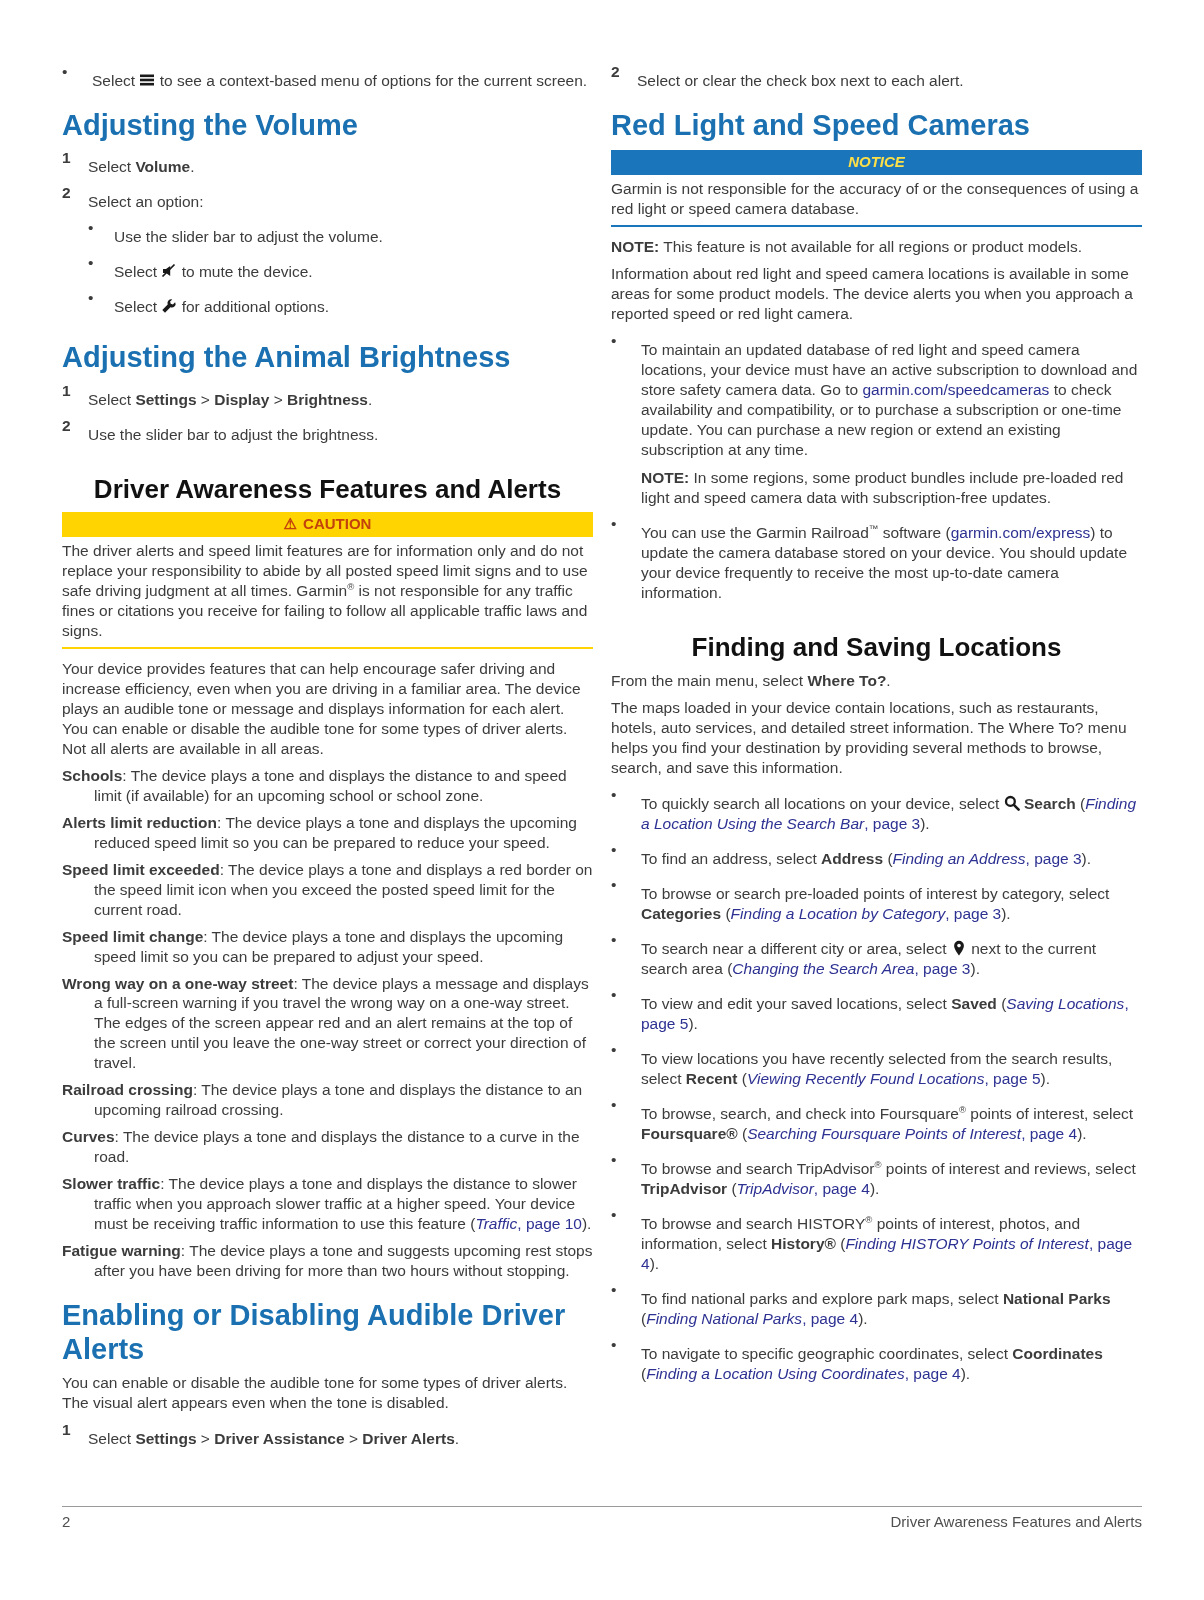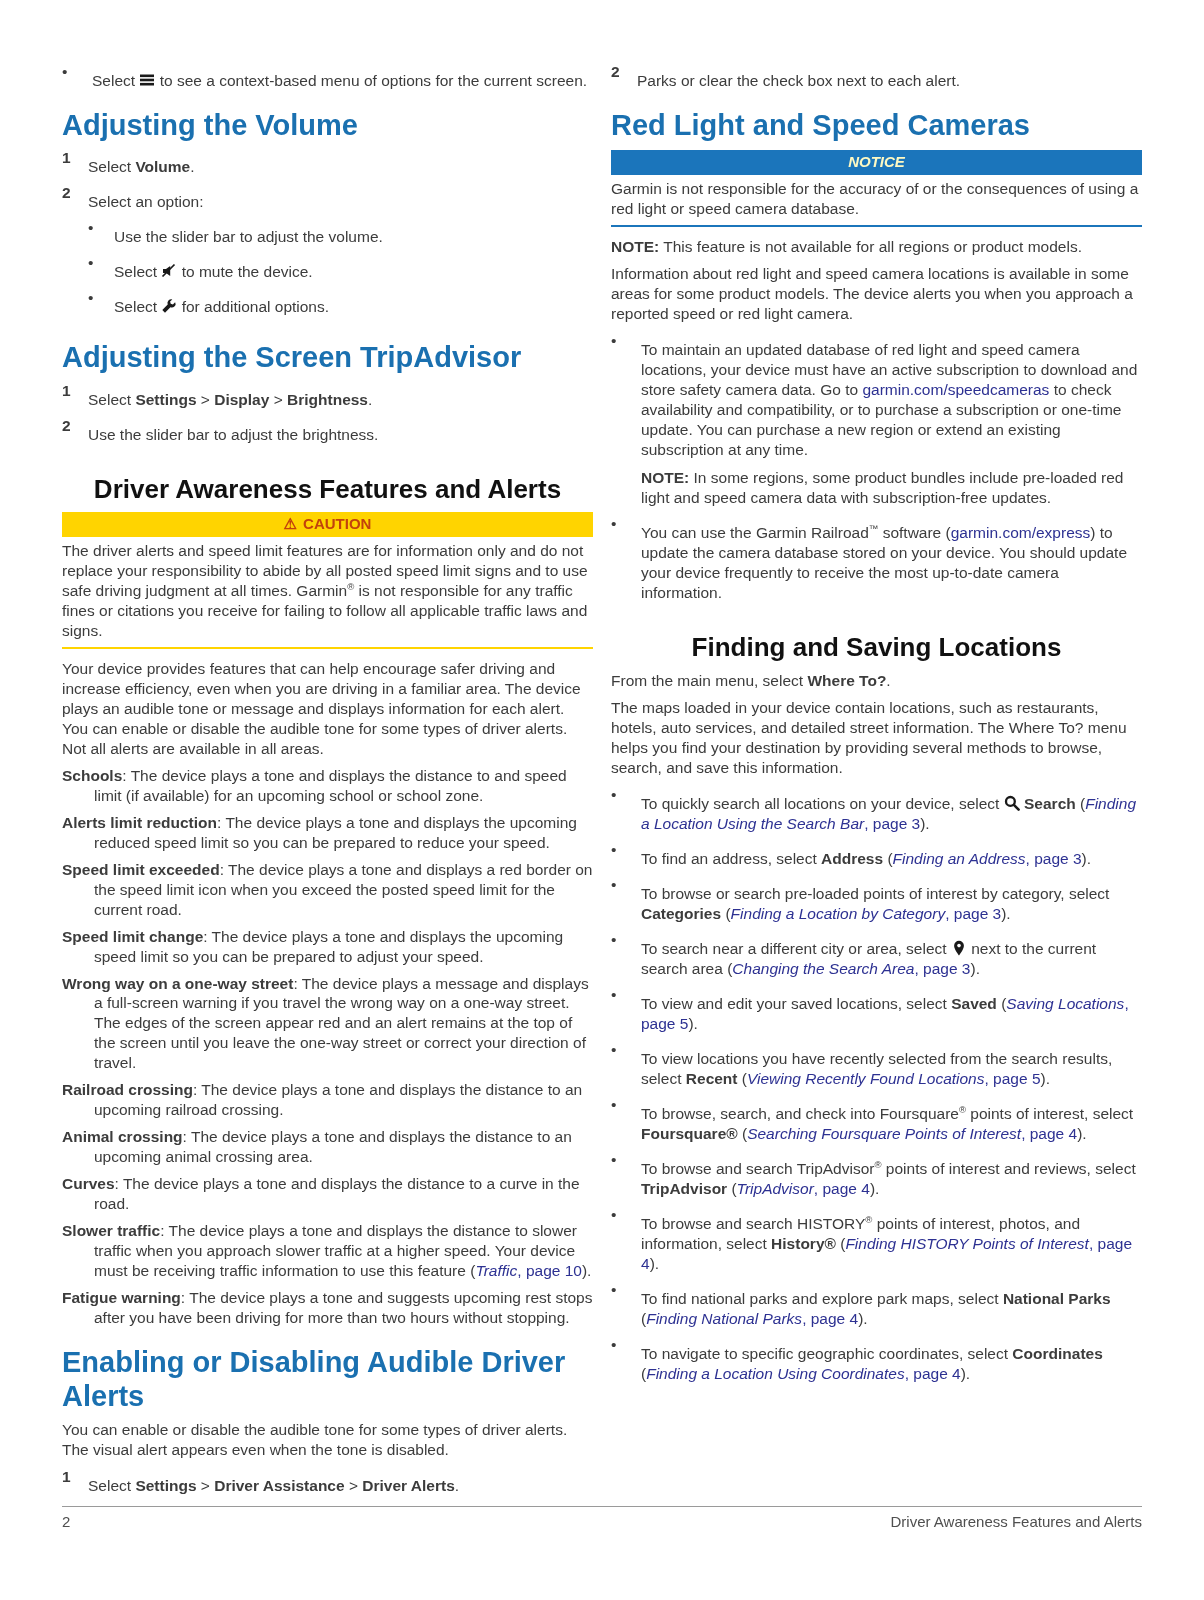--- a/index.html
+++ b/index.html
@@ -26,21 +26,21 @@
   p.para{margin:7px 0;}
   .bd{font-weight:bold;}
   .it{font-style:italic;}
   a.lnk{color:var(--link-navy);text-decoration:none;cursor:pointer;}
   sup{font-size:62%;line-height:0;}
 
   
   .alertbox{margin:8px 0 10px 0;}
   .alertbar{font-size:15px;font-weight:bold;text-align:center;padding:2px 0 3px 0;}
   .alertbar.caution{background:var(--caution-yellow);color:#c2410c;}
-  .alertbar.notice{background:var(--notice-blue);color:#fef9c3;font-style:italic;}
+  .alertbar.notice{background:var(--notice-blue);color:#fde047;font-style:italic;}
   .alertbody{margin:4px 0 0 0;padding-bottom:6px;}
   .alertbox.caution .alertbody{border-bottom:2px solid var(--caution-yellow);}
   .alertbox.notice .alertbody{border-bottom:2px solid var(--notice-blue);}
   .warn-glyph{display:inline-block;margin-right:6px;}
 
   
   .defitem{margin:7px 0;padding-left:32px;text-indent:-32px;}
 
   
   .row{display:flex;align-items:flex-start;margin:6px 0;}
@@ -114,21 +114,21 @@
                       <p><span>Select </span><span class="iglyph"><svg viewBox="0 0 16 16" fill="currentColor">
                             <path d="M14.6 4.7a3.9 3.9 0 0 1-5.2 4.6L4 14.7 1.3 12l5.4-5.4A3.9 3.9 0 0 1 11.3 1.4L9.1 3.6l.6 2.2 2.2.6 2.2-2.2c.3.8.5 1.6.5 2.5z"></path>
                           </svg></span><span> for additional options.</span></p>
                     </div>
                   </div>
                 </div>
               </div>
             </div>
           </div>
         </div>
-        <h2 class="section">Adjusting the Screen TripAdvisor</h2>
+        <h2 class="section">Adjusting the Animal Brightness</h2>
         <div>
           <div class="row">
             <span class="num">1</span>
             <div class="rowbody">
               <p><span>Select </span><span class="bd">Settings</span><span> &gt; </span><span class="bd">Display</span><span> &gt; </span><span class="bd">Brightness</span><span>.</span></p>
             </div>
           </div>
           <div class="row">
             <span class="num">2</span>
             <div class="rowbody">
@@ -142,42 +142,41 @@
           <p class="alertbody"><span>The driver alerts and speed limit features are for information only and do not replace your responsibility to abide by all posted speed limit signs and to use safe driving judgment at all times. Garmin</span><sup>®</sup><span> is not responsible for any traffic fines or citations you receive for failing to follow all applicable traffic laws and signs.</span></p>
         </div>
         <p class="para"><span>Your device provides features that can help encourage safer driving and increase efficiency, even when you are driving in a familiar area. The device plays an audible tone or message and displays information for each alert. You can enable or disable the audible tone for some types of driver alerts. Not all alerts are available in all areas.</span></p>
         <div>
           <p class="defitem"><span class="bd">Schools</span><span>: </span><span>The device plays a tone and displays the distance to and speed limit (if available) for an upcoming school or school zone.</span></p>
           <p class="defitem"><span class="bd">Alerts limit reduction</span><span>: </span><span>The device plays a tone and displays the upcoming reduced speed limit so you can be prepared to reduce your speed.</span></p>
           <p class="defitem"><span class="bd">Speed limit exceeded</span><span>: </span><span>The device plays a tone and displays a red border on the speed limit icon when you exceed the posted speed limit for the current road.</span></p>
           <p class="defitem"><span class="bd">Speed limit change</span><span>: </span><span>The device plays a tone and displays the upcoming speed limit so you can be prepared to adjust your speed.</span></p>
           <p class="defitem"><span class="bd">Wrong way on a one-way street</span><span>: </span><span>The device plays a message and displays a full-screen warning if you travel the wrong way on a one-way street. The edges of the screen appear red and an alert remains at the top of the screen until you leave the one-way street or correct your direction of travel.</span></p>
           <p class="defitem"><span class="bd">Railroad crossing</span><span>: </span><span>The device plays a tone and displays the distance to an upcoming railroad crossing.</span></p>
-          <p class="defitem"><span class="bd">Animal crossing</span><span>: </span><span>The device plays a tone and displays the distance to an upcoming animal crossing area.</span></p>
           <p class="defitem"><span class="bd">Curves</span><span>: </span><span>The device plays a tone and displays the distance to a curve in the road.</span></p>
           <p class="defitem"><span class="bd">Slower traffic</span><span>: </span><span>The device plays a tone and displays the distance to slower traffic when you approach slower traffic at a higher speed. Your device must be receiving traffic information to use this feature (</span><a class="lnk it">Traffic</a><a class="lnk">, page 10</a><span>).</span></p>
           <p class="defitem"><span class="bd">Fatigue warning</span><span>: </span><span>The device plays a tone and suggests upcoming rest stops after you have been driving for more than two hours without stopping.</span></p>
         </div>
         <h2 class="section">Enabling or Disabling Audible Driver Alerts</h2>
         <p class="para"><span>You can enable or disable the audible tone for some types of driver alerts. The visual alert appears even when the tone is disabled.</span></p>
         <div>
           <div class="row">
             <span class="num">1</span>
             <div class="rowbody">
               <p><span>Select </span><span class="bd">Settings</span><span> &gt; </span><span class="bd">Driver Assistance</span><span> &gt; </span><span class="bd">Driver Alerts</span><span>.</span></p>
             </div>
           </div>
         </div>
       </div>
     <div class="col" id="right-col">
         <div>
           <div class="row">
             <span class="num">2</span>
             <div class="rowbody">
-              <p><span>Parks or clear the check box next to each alert.</span></p>
+              <p><span>Select or clear the check box next to each alert.</span></p>
             </div>
           </div>
         </div>
         <h2 class="section">Red Light and Speed Cameras</h2>
         <div class="alertbox notice">
           <div class="alertbar notice"><span>NOTICE</span></div>
           <p class="alertbody"><span>Garmin is not responsible for the accuracy of or the consequences of using a red light or speed camera database.</span></p>
         </div>
         <p class="para"><span class="bd">NOTE:</span><span> This feature is not available for all regions or product models.</span></p>
         <p class="para"><span>Information about red light and speed camera locations is available in some areas for some product models. The device alerts you when you approach a reported speed or red light camera.</span></p>

